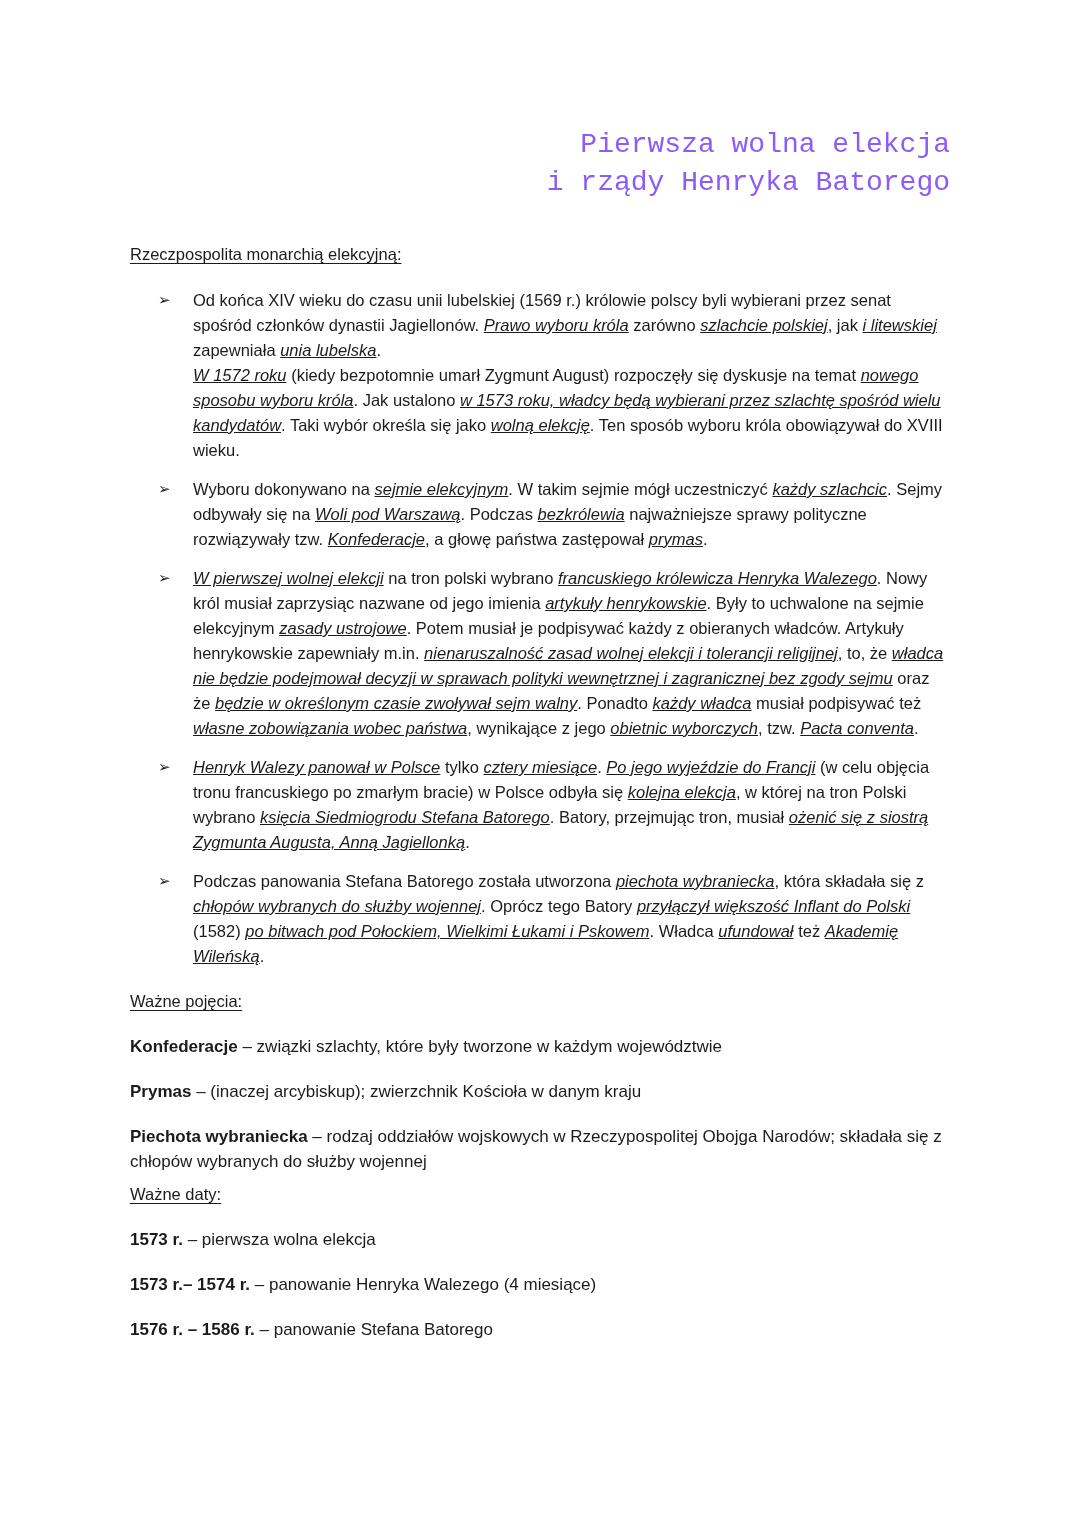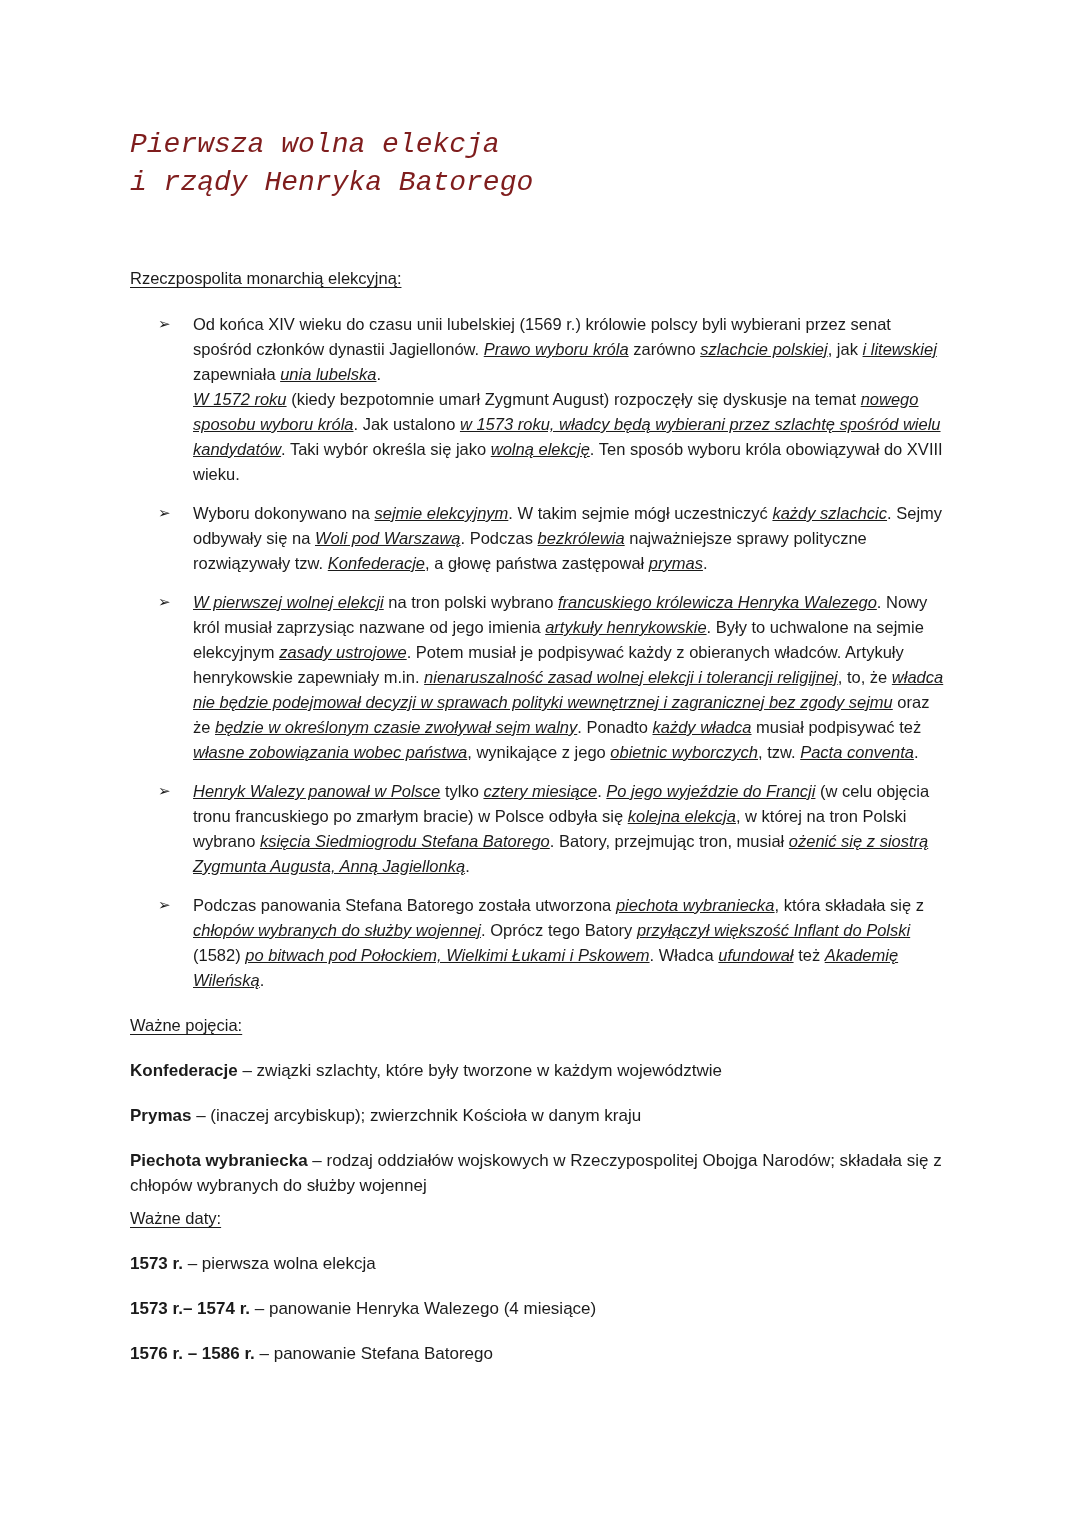--- a/index.html
+++ b/index.html
@@ -15,28 +15,27 @@
     color: #1b1b1b;
     font-family: "Liberation Sans", "DejaVu Sans", sans-serif;
     overflow: hidden;
   }
   .content {
     padding: 126px 130px 0 130px;
     width: 820px;
   }
   .doc-title {
     font-family: "Liberation Mono", "DejaVu Sans Mono", monospace;
-    font-style: italic;
     font-size: 28px;
     line-height: 38px;
-    text-align: left;
-    color: #7f1d1d;
+    text-align: right;
+    color: #8b5cf6;
   }
   .section-heading {
-    margin-top: 64px;
+    margin-top: 40px;
     font-size: 16.5px;
     line-height: 25px;
     text-decoration: underline;
     text-underline-offset: 3px;
   }
   ul.bullets {
     list-style: none;
     margin: 21px 0 0 0;
     padding: 0;
   }

